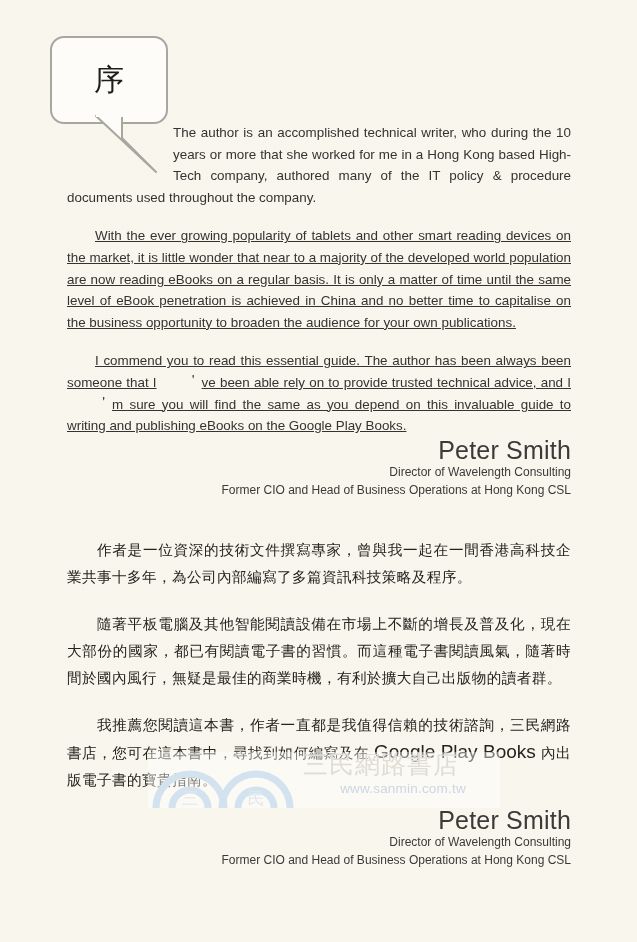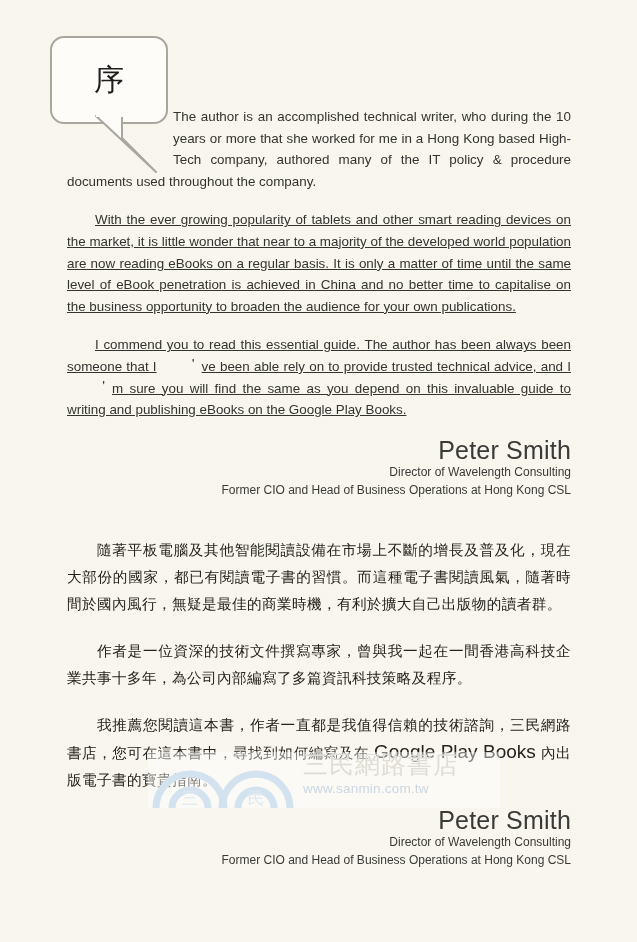--- a/index.html
+++ b/index.html
@@ -74,21 +74,21 @@
   }
 
   
   .en-block {
     position: absolute;
     left: 67px;
     top: 106px;
     width: 504px;
   }
   .en-p {
-    margin: 0 0 17px 0;
+    margin: 16px 0 17px 0;
     font-size: 13.4px;
     line-height: 21.6px;
     text-align: justify;
     text-justify: inter-word;
     color: #333330;
   }
   .en-p.first {
     text-indent: 0;
   }
   .en-p.indent {
@@ -185,20 +185,21 @@
     letter-spacing: 1px;
     white-space: nowrap;
   }
   .wm-url {
     font-family: "Liberation Sans", sans-serif;
     font-size: 13.5px;
     line-height: 18px;
     color: #ccd6e2;
     letter-spacing: .2px;
     white-space: nowrap;
+    text-align: center;
   }
 </style>
 </head>
 <body>
 
 <div class="page">
 
   <div class="paper-grain"></div>
 
   <div class="bubble-wrap">
@@ -228,25 +229,25 @@
 
   <div class="sig" style="top:438px;">
     <div class="sig-name">Peter Smith</div>
     <div class="sig-line">Director of Wavelength Consulting</div>
     <div class="sig-line">Former CIO and Head of Business Operations at Hong Kong CSL</div>
   </div>
 
   <div class="zh-block">
 
     <p class="zh-p">
+      <span>作者是一位資深的技術文件撰寫專家，曾與我一起在一間香港高科技企業共事十多年，為公司內部編寫了多篇資訊科技策略及程序。</span>
+    </p>
+
+    <p class="zh-p">
       <span>隨著平板電腦及其他智能閱讀設備在市場上不斷的增長及普及化，現在大部份的國家，都已有閱讀電子書的習慣。而這種電子書閱讀風氣，隨著時間於國內風行，無疑是最佳的商業時機，有利於擴大自己出版物的讀者群。</span>
-    </p>
-
-    <p class="zh-p">
-      <span>作者是一位資深的技術文件撰寫專家，曾與我一起在一間香港高科技企業共事十多年，為公司內部編寫了多篇資訊科技策略及程序。</span>
     </p>
 
     <p class="zh-p">
       <span>我推薦您閱讀這本書，作者一直都是我值得信賴的技術諮詢，三民網路書店，您可在這本書中，尋找到如何編寫及在 </span><span class="latin">Google Play Books</span><span> 內出版電子書的寶貴指南。</span>
     </p>
   </div>
 
   <div class="watermark">
     <svg class="wm-logo" viewBox="0 0 152 54">
       <g fill="none" stroke="#d3e2ef" stroke-width="7">

